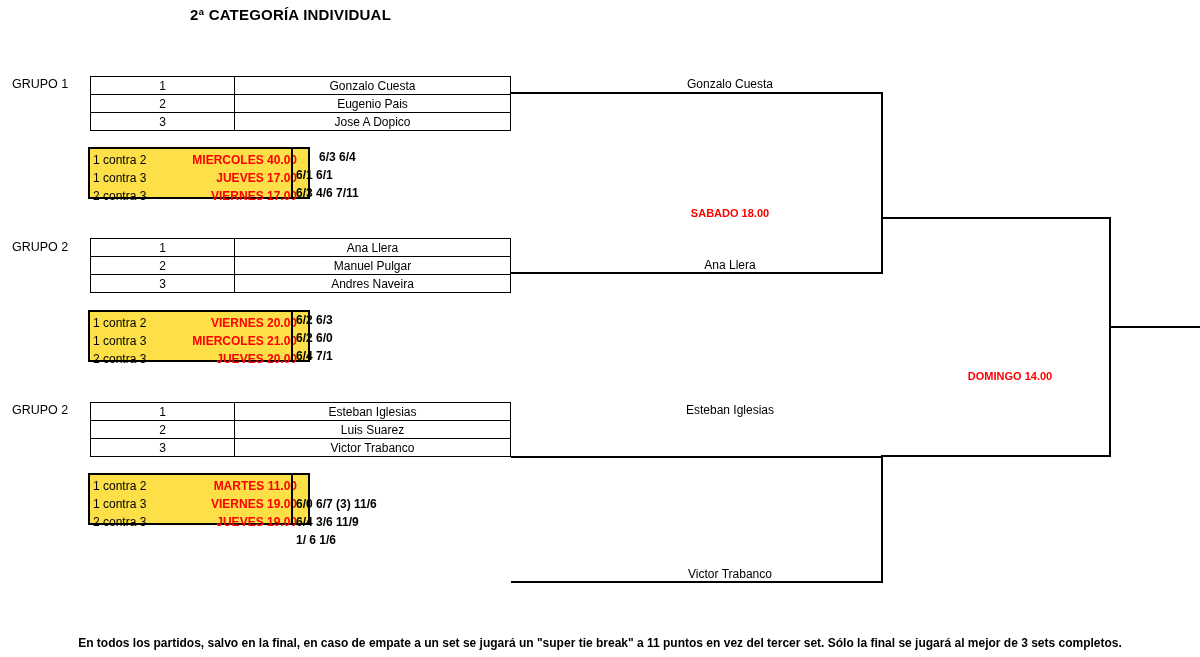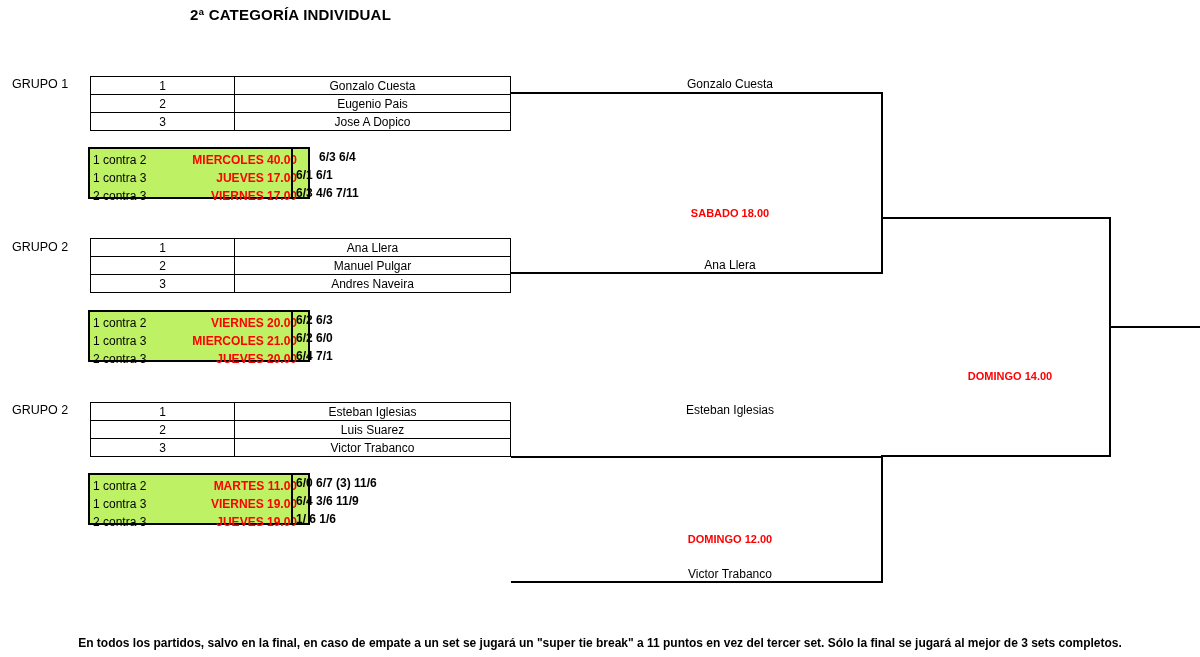--- a/index.html
+++ b/index.html
@@ -50,21 +50,21 @@
     text-align: center;
   }
   .players td.name {
     width: 275px;
     text-align: center;
   }
 
   
   .sched {
     border: 2px solid #000;
-    background: #bef264;
+    background: #fde047;
     box-sizing: border-box;
     padding: 2px 0 2px 0;
   }
   .sched table {
     border-collapse: collapse;
     table-layout: fixed;
   }
   .sched td {
     font-size: 12px;
     height: 18px;
@@ -238,21 +238,21 @@
       </tr>
       <tr>
         <td class="mcol">2 contra 3</td>
         <td class="tcol">JUEVES 19.00</td>
       </tr>
     </tbody>
       </table>
   </div>
   <div class="abs line-v" style="left:291px; top:473px; height:52px;"></div>
   <div class="abs" style="left:296px; top:476px; width:180px;">
-    <div style="font-size:12px; height:18px; font-weight:bold;">6/0 6/7 (3) 11/6</div>
+    <div style="font-size:12px; height:18px; font-weight:bold;margin-top:21px;">6/0 6/7 (3) 11/6</div>
     <div style="font-size:12px; height:18px; font-weight:bold;">6/4 3/6 11/9</div>
     <div style="font-size:12px; height:18px; font-weight:bold;">1/ 6 1/6</div>
   </div>
 
   <div class="abs line-h" style="left:511px; top:92px; width:372px;"></div>
   <div class="abs line-h" style="left:511px; top:272px; width:372px;"></div>
   <div class="abs line-v" style="left:881px; top:92px; height:182px;"></div>
 
   <div class="abs line-h" style="left:511px; top:456px; width:372px;"></div>
   <div class="abs line-h" style="left:511px; top:581px; width:372px;"></div>
@@ -262,18 +262,17 @@
   <div class="abs line-h" style="left:881px; top:455px; width:230px;"></div>
   <div class="abs line-v" style="left:1109px; top:217px; height:240px;"></div>
   <div class="abs line-h" style="left:1109px; top:326px; width:91px;"></div>
 
   <div class="abs adv-name" style="left:610px; top:77px; width:240px;">Gonzalo Cuesta</div>
   <div class="abs adv-name" style="left:610px; top:258px; width:240px;">Ana Llera</div>
   <div class="abs adv-name" style="left:610px; top:403px; width:240px;">Esteban Iglesias</div>
   <div class="abs adv-name" style="left:610px; top:567px; width:240px;">Victor Trabanco</div>
 
   <div class="abs round-time" style="left:610px; top:167px; width:240px;">SABADO 18.00</div>
-  <div class="abs round-time" style="left:610px; top:493px; width:240px;">DOMINGO 12.00</div>
   <div class="abs round-time" style="left:890px; top:330px; width:240px;">DOMINGO 14.00</div>
 
   <div class="abs footnote" style="left:0px; top:636px;">En todos los partidos, salvo en la final, en caso de empate a un set se jugará un "super tie break" a 11 puntos en vez del tercer set. Sólo la final se jugará al mejor de 3 sets completos.</div>
 
 </div>
 
 </body></html>

